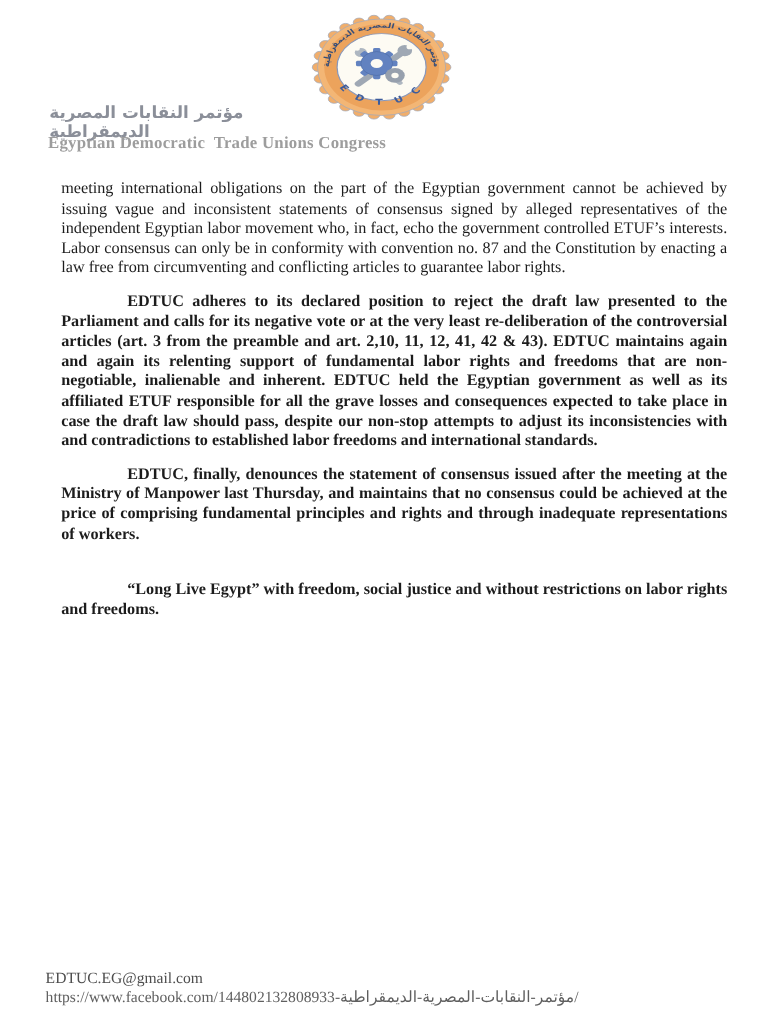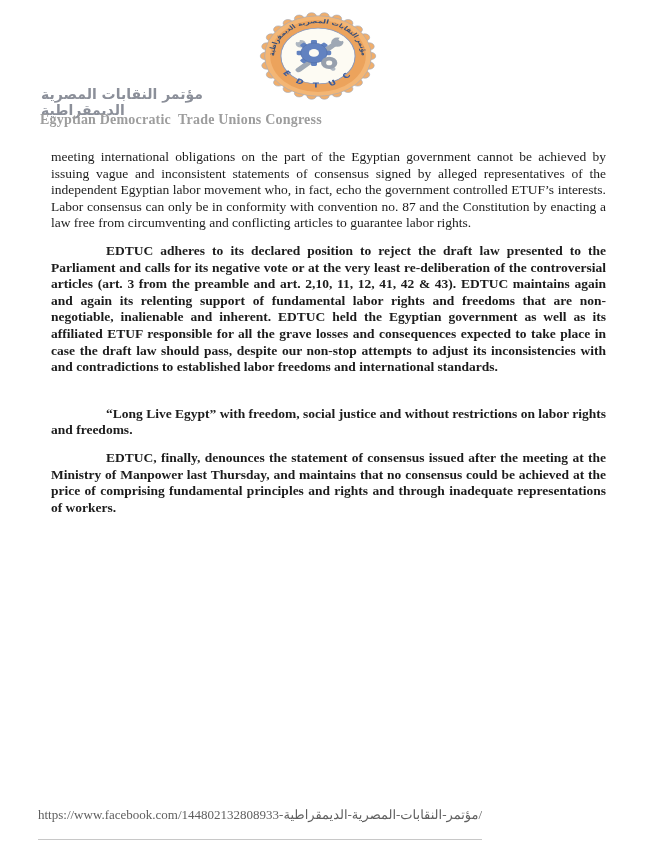--- a/index.html
+++ b/index.html
@@ -159,21 +159,22 @@
       </g>
     </svg>
   </div>
 
   <div class="arabic-title">مؤتمر النقابات المصرية الديمقراطية</div>
   <div class="english-title">Egyptian Democratic  Trade Unions Congress</div>
 
   <div class="doc-body">
     <p>meeting international obligations on the part of the Egyptian government cannot be achieved by issuing vague and inconsistent statements of consensus signed by alleged representatives of the independent Egyptian labor movement who, in fact, echo the government controlled ETUF’s interests. Labor consensus can only be in conformity with convention no. 87 and the Constitution by enacting a law free from circumventing and conflicting articles to guarantee labor rights.</p>
     <p class="indent">EDTUC adheres to its declared position to reject the draft law presented to the Parliament and calls for its negative vote or at the very least re-deliberation of the controversial articles (art. 3 from the preamble and art. 2,10, 11, 12, 41, 42 &amp; 43). EDTUC maintains again and again its relenting support of fundamental labor rights and freedoms that are non-negotiable, inalienable and inherent. EDTUC held the Egyptian government as well as its affiliated ETUF responsible for all the grave losses and consequences expected to take place in case the draft law should pass, despite our non-stop attempts to adjust its inconsistencies with and contradictions to established labor freedoms and international standards.</p>
+    <p class="indent">EDTUC, finally, denounces the statement of consensus issued after the meeting at the Ministry of Manpower last Thursday, and maintains that no consensus could be achieved at the price of comprising fundamental principles and rights and through inadequate representations of workers.</p>
     <p class="indent closing">“Long Live Egypt” with freedom, social justice and without restrictions on labor rights and freedoms.</p>
-    <p class="indent">EDTUC, finally, denounces the statement of consensus issued after the meeting at the Ministry of Manpower last Thursday, and maintains that no consensus could be achieved at the price of comprising fundamental principles and rights and through inadequate representations of workers.</p>
   </div>
 
   <div class="footer">
+    <div><a class="email" href="#">EDTUC.EG@gmail.com</a></div>
     <div><a class="fb" href="#">https://www.facebook.com/مؤتمر-النقابات-المصرية-الديمقراطية-144802132808933/</a></div>
   </div>
 
 </div>
 
 </body></html>

